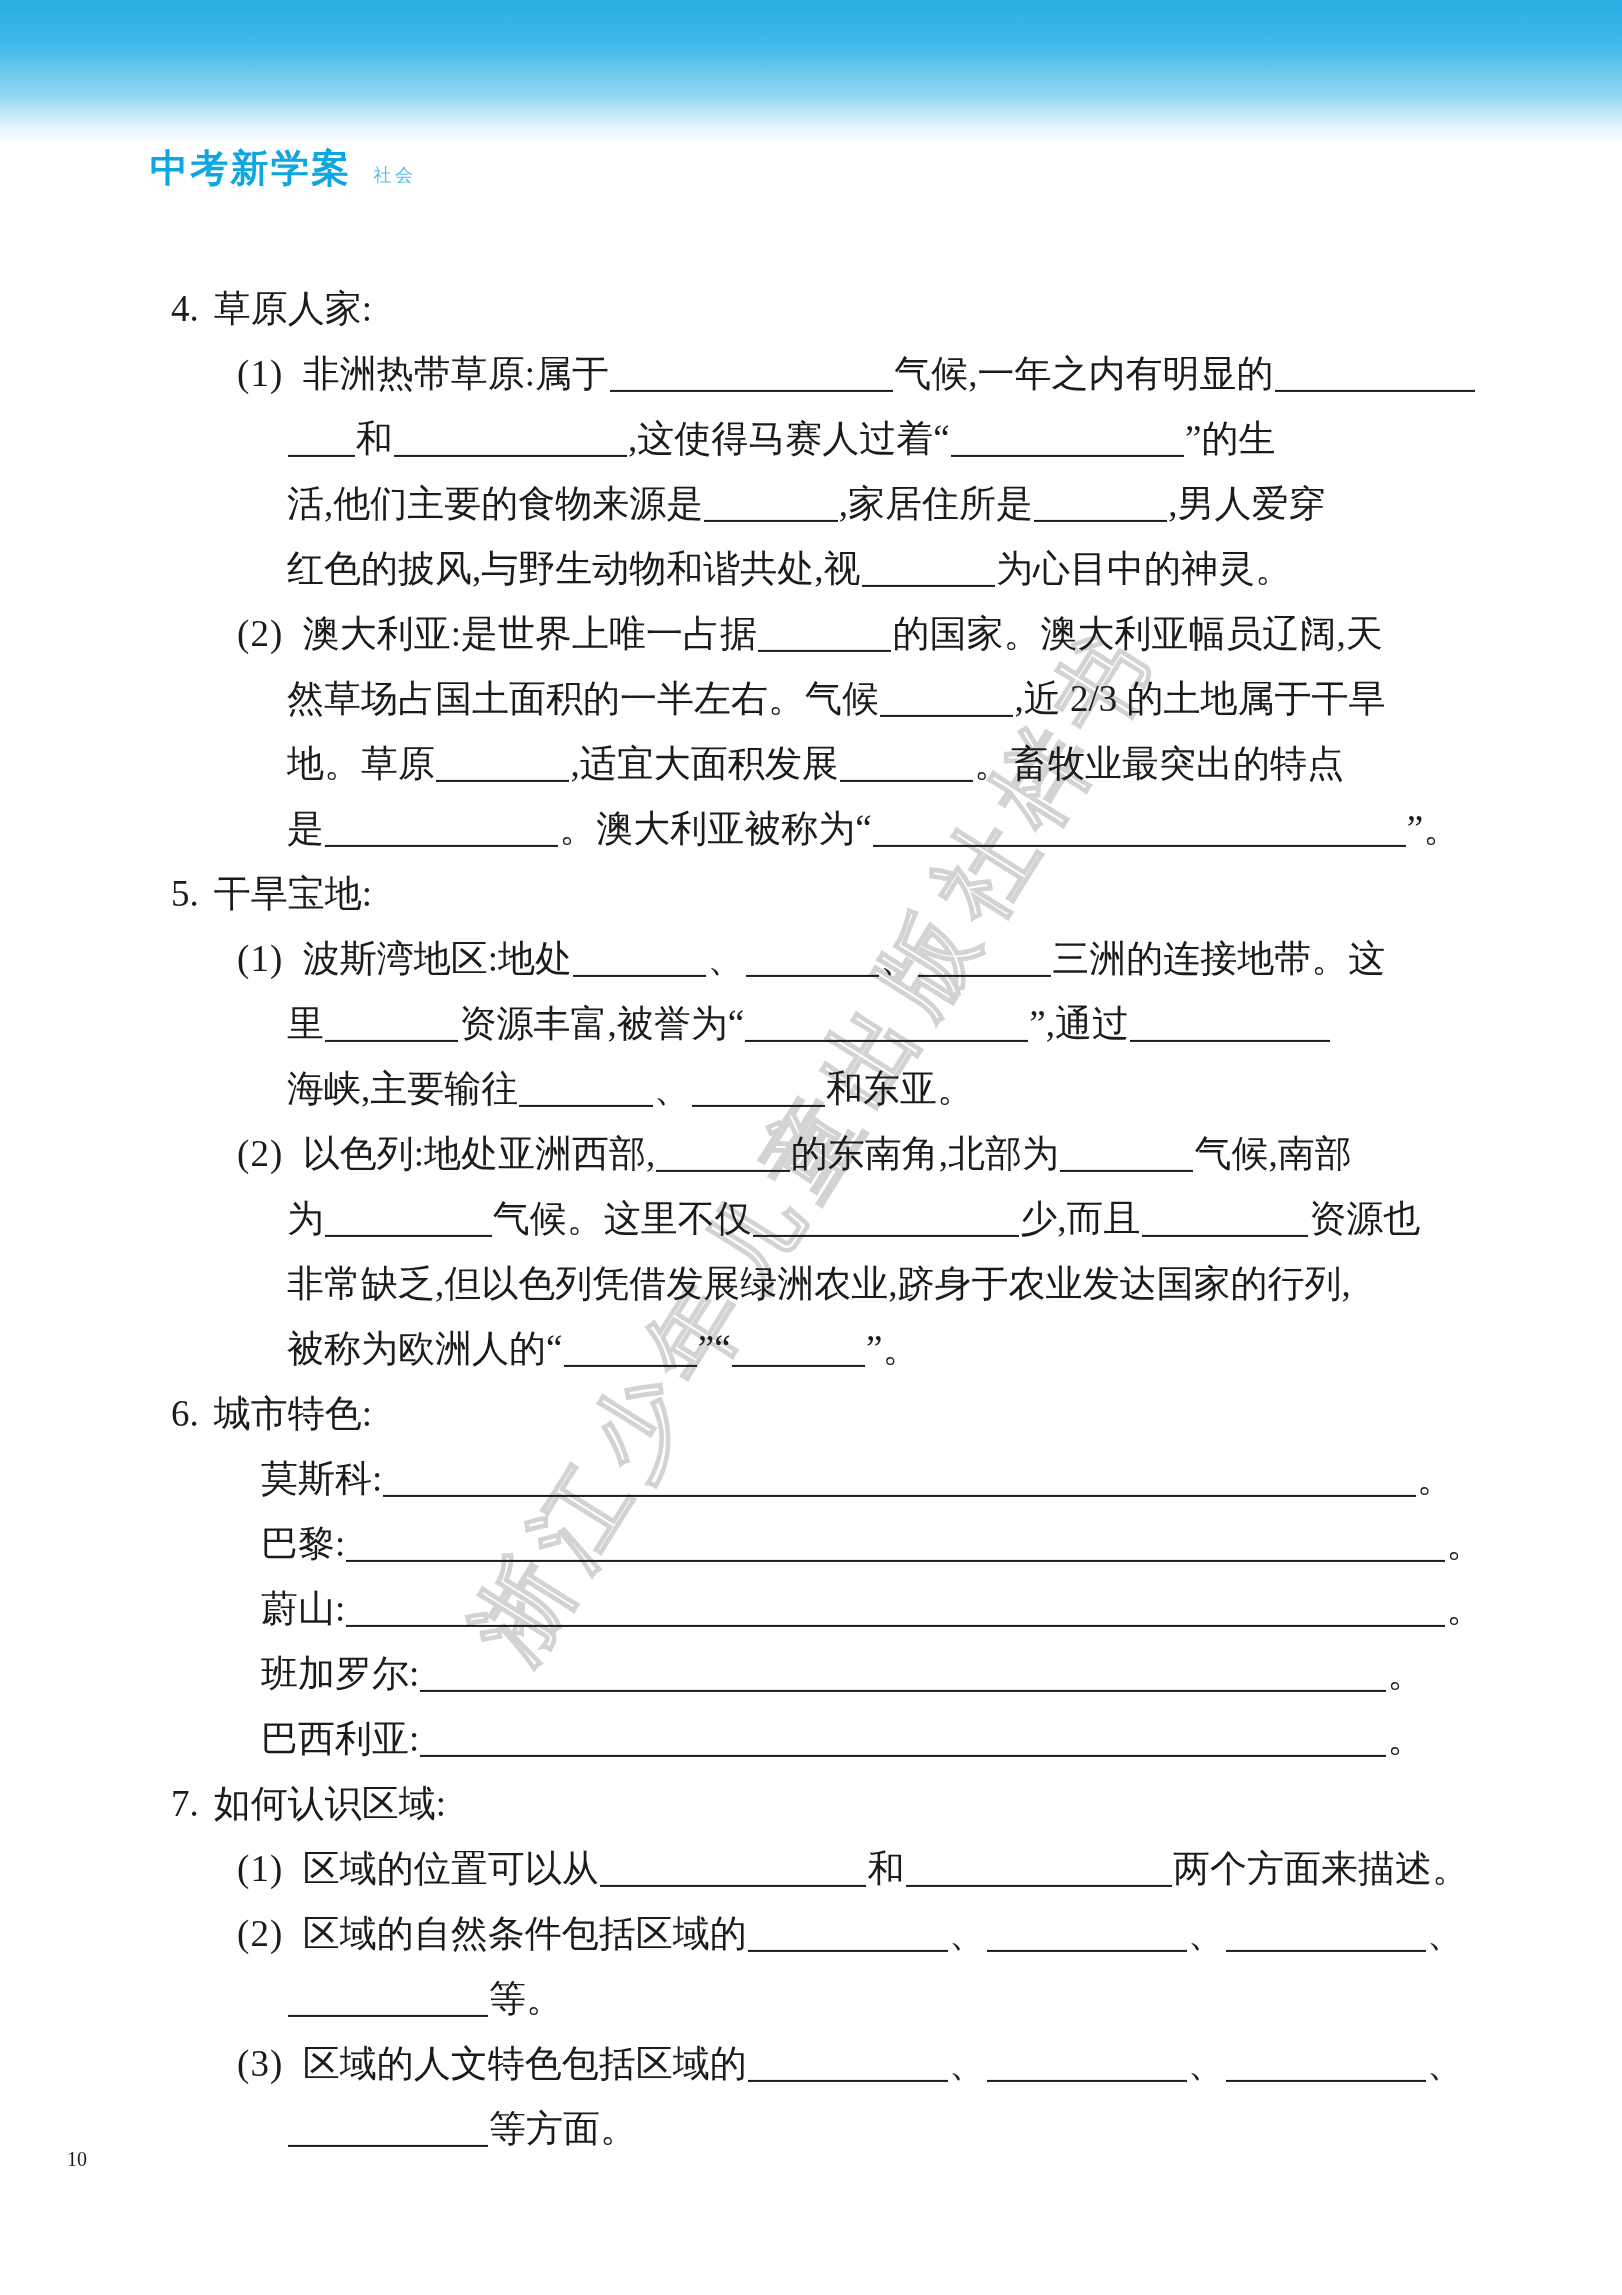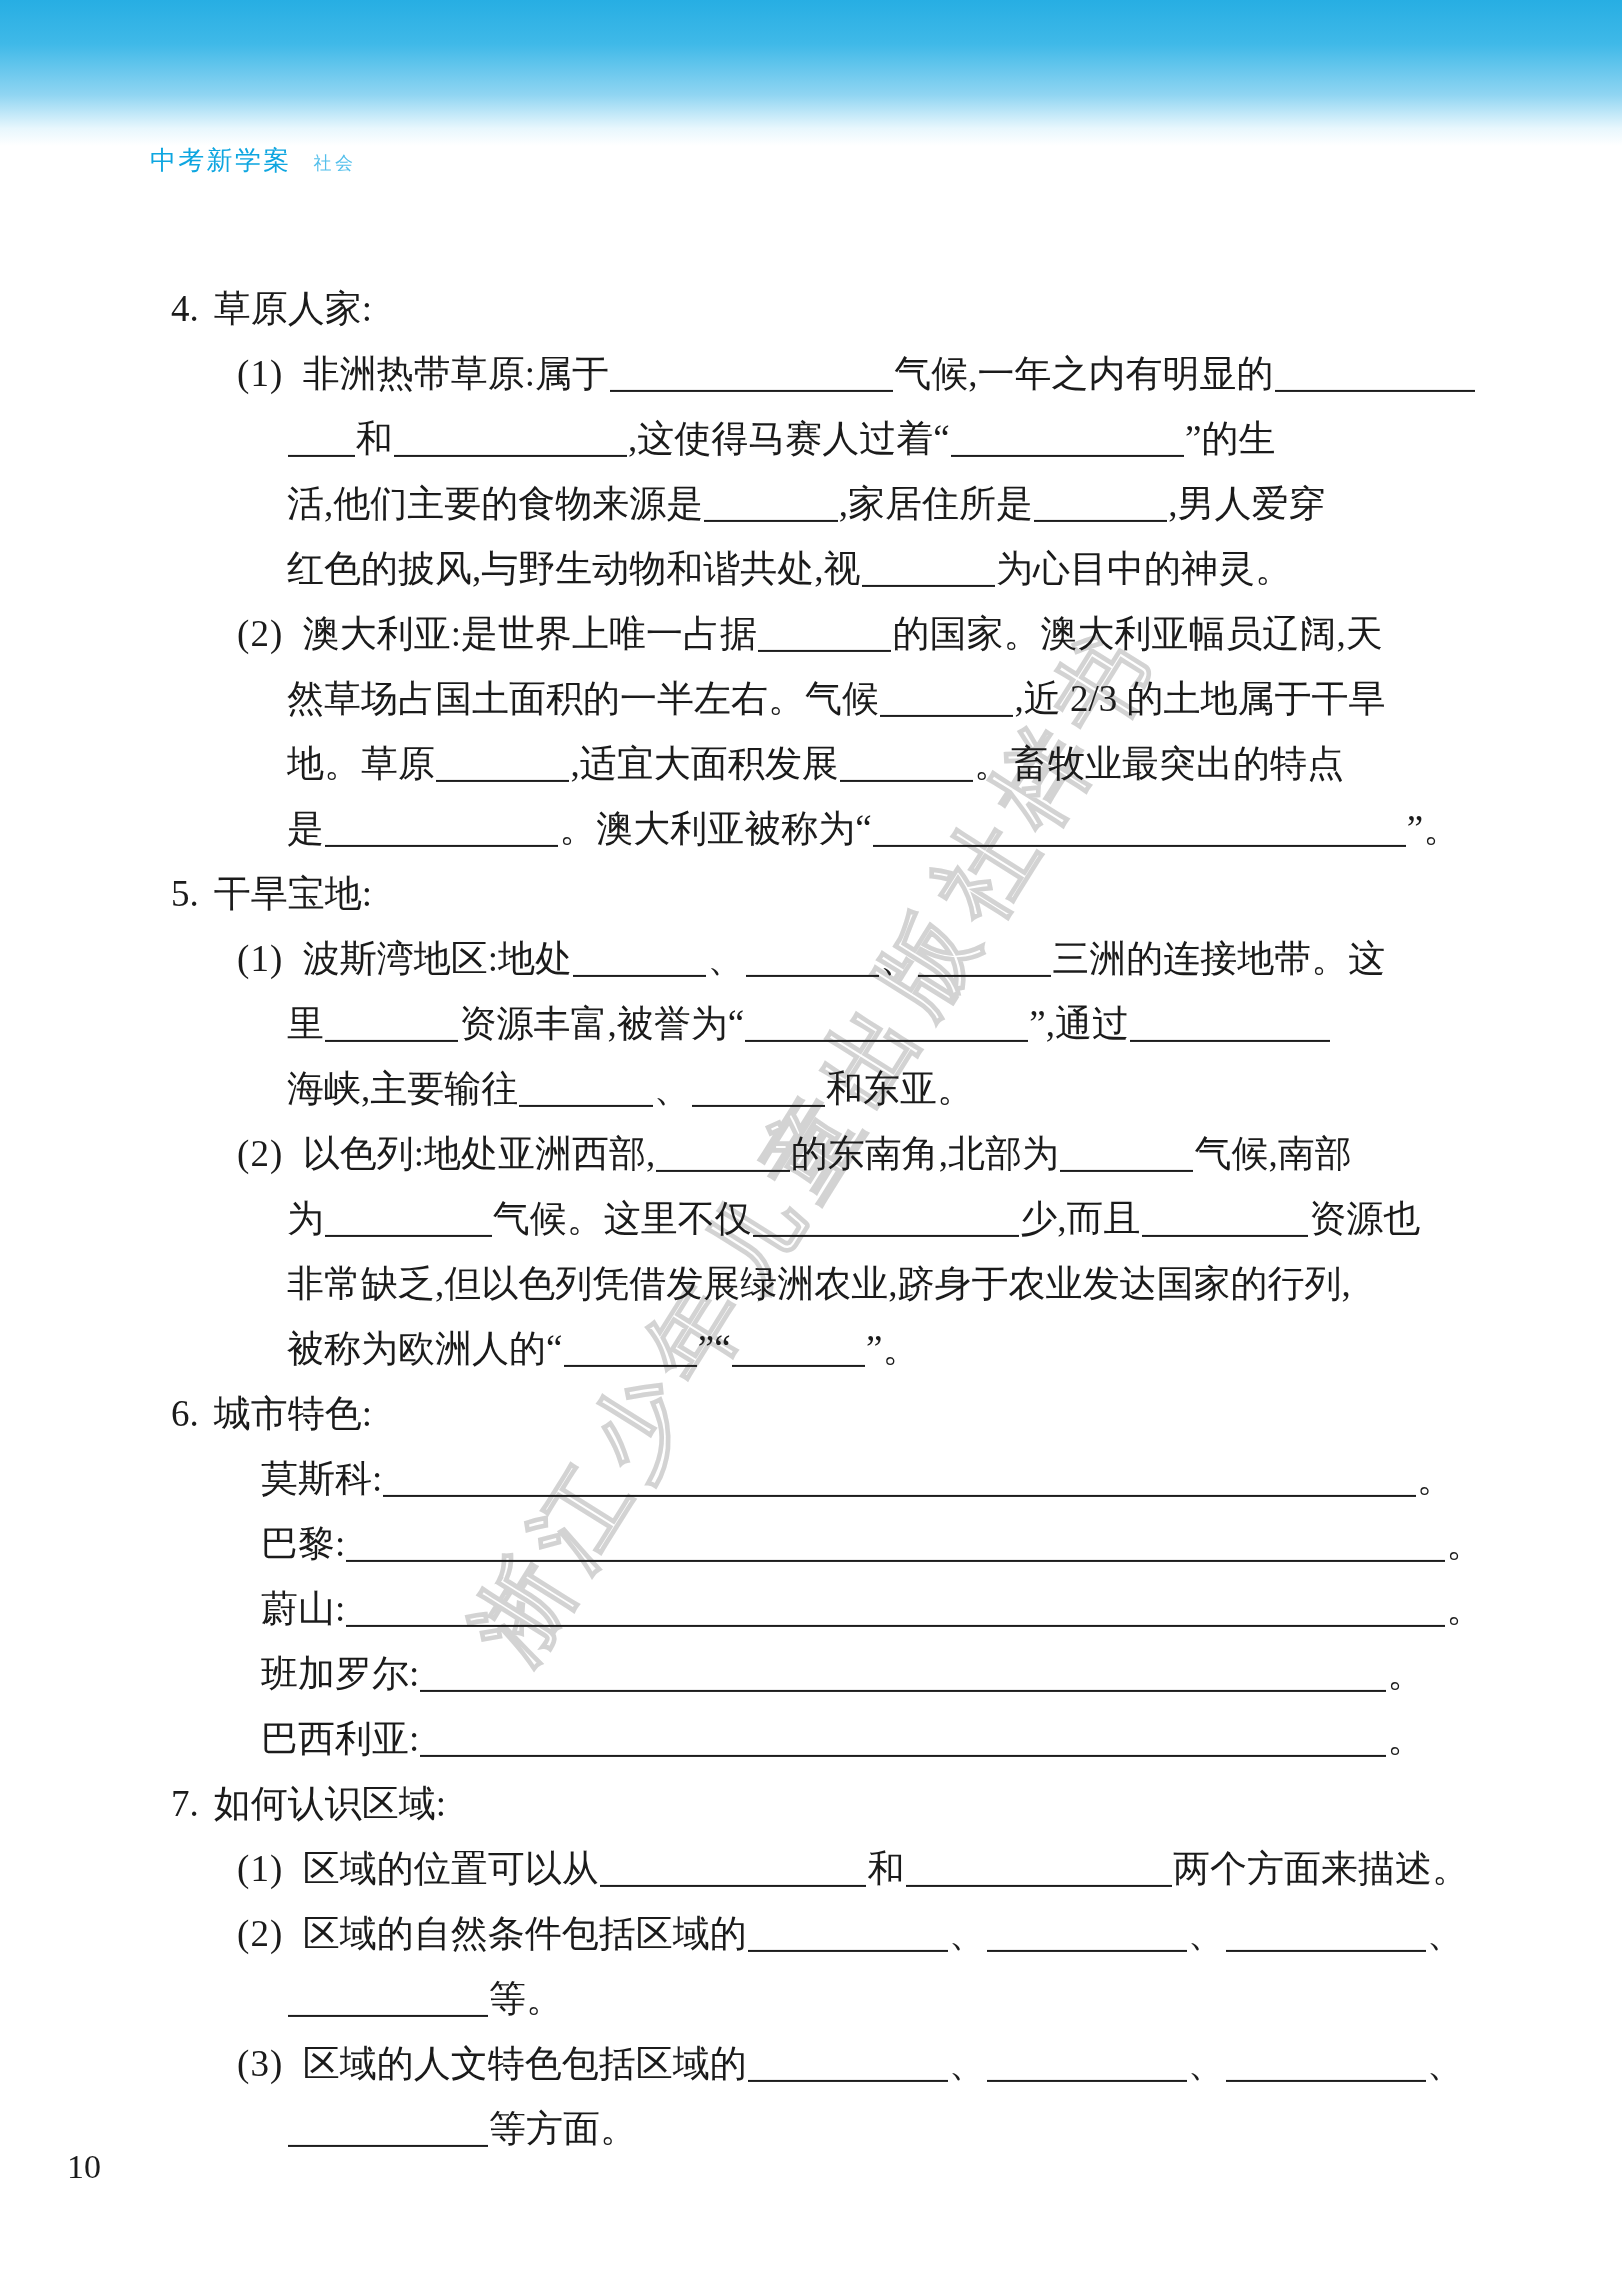--- a/index.html
+++ b/index.html
@@ -10,21 +10,21 @@
   }
   .page{position:absolute;inset:0;width:1622px;height:2295px;overflow:hidden;}
   .header-band{
     position:absolute;top:0;left:0;width:1622px;height:146px;
     background:linear-gradient(180deg,#27aee3 0%,#3fb9e8 30%,#90d5f2 65%,#e8f7fd 88%,#ffffff 100%);
   }
   .brand-row{
     position:absolute;top:143px;left:150px;display:flex;align-items:baseline;gap:22px;
     font-family:"Liberation Sans","DejaVu Sans",sans-serif;
   }
-  .brand{font-size:26px;font-weight:normal;color:#0ea6e0;letter-spacing:2.3px;}
+  .brand{font-size:38px;font-weight:bold;color:#0ea6e0;letter-spacing:2.3px;}
   .subject{font-size:18px;font-weight:500;color:#53bfeb;letter-spacing:3.4px;}
   .watermark{
     position:absolute;left:816px;top:1142px;z-index:0;white-space:nowrap;
     transform:translate(-50%,-50%) rotate(-58deg);
     font-size:94px;letter-spacing:15px;font-weight:bold;
     color:transparent;-webkit-text-stroke:1.7px #cccccc;opacity:.85;
   }
   .worksheet{position:absolute;top:276px;left:0;width:1587px;z-index:1;}
   .line{height:65px;line-height:65px;font-size:37px;white-space:nowrap;}
   .sec{padding-left:171px;}
@@ -32,21 +32,21 @@
   .sub{padding-left:237px;}
   .sub .label{margin-right:19.4px;letter-spacing:1.1px;}
   .cont{padding-left:287px;}
   .city{padding-left:237px;margin-left:24px;}
   .blank{
     display:inline-block;height:2.3px;border-bottom:2.3px solid #1c1c1c;
     transform:translateY(0.16em);margin:0 1.1px;
   }
   .page-number{
     position:absolute;left:67px;top:2148px;z-index:1;
-    font-size:34px;color:#1b1b1b;
+    font-size:20px;color:#1b1b1b;
   }
 </style>
 </head>
 <body>
 
 <div class="page">
   <div class="header-band"></div>
   <div class="brand-row">
     <span class="brand">中考新学案</span>
     <span class="subject">社会</span>

